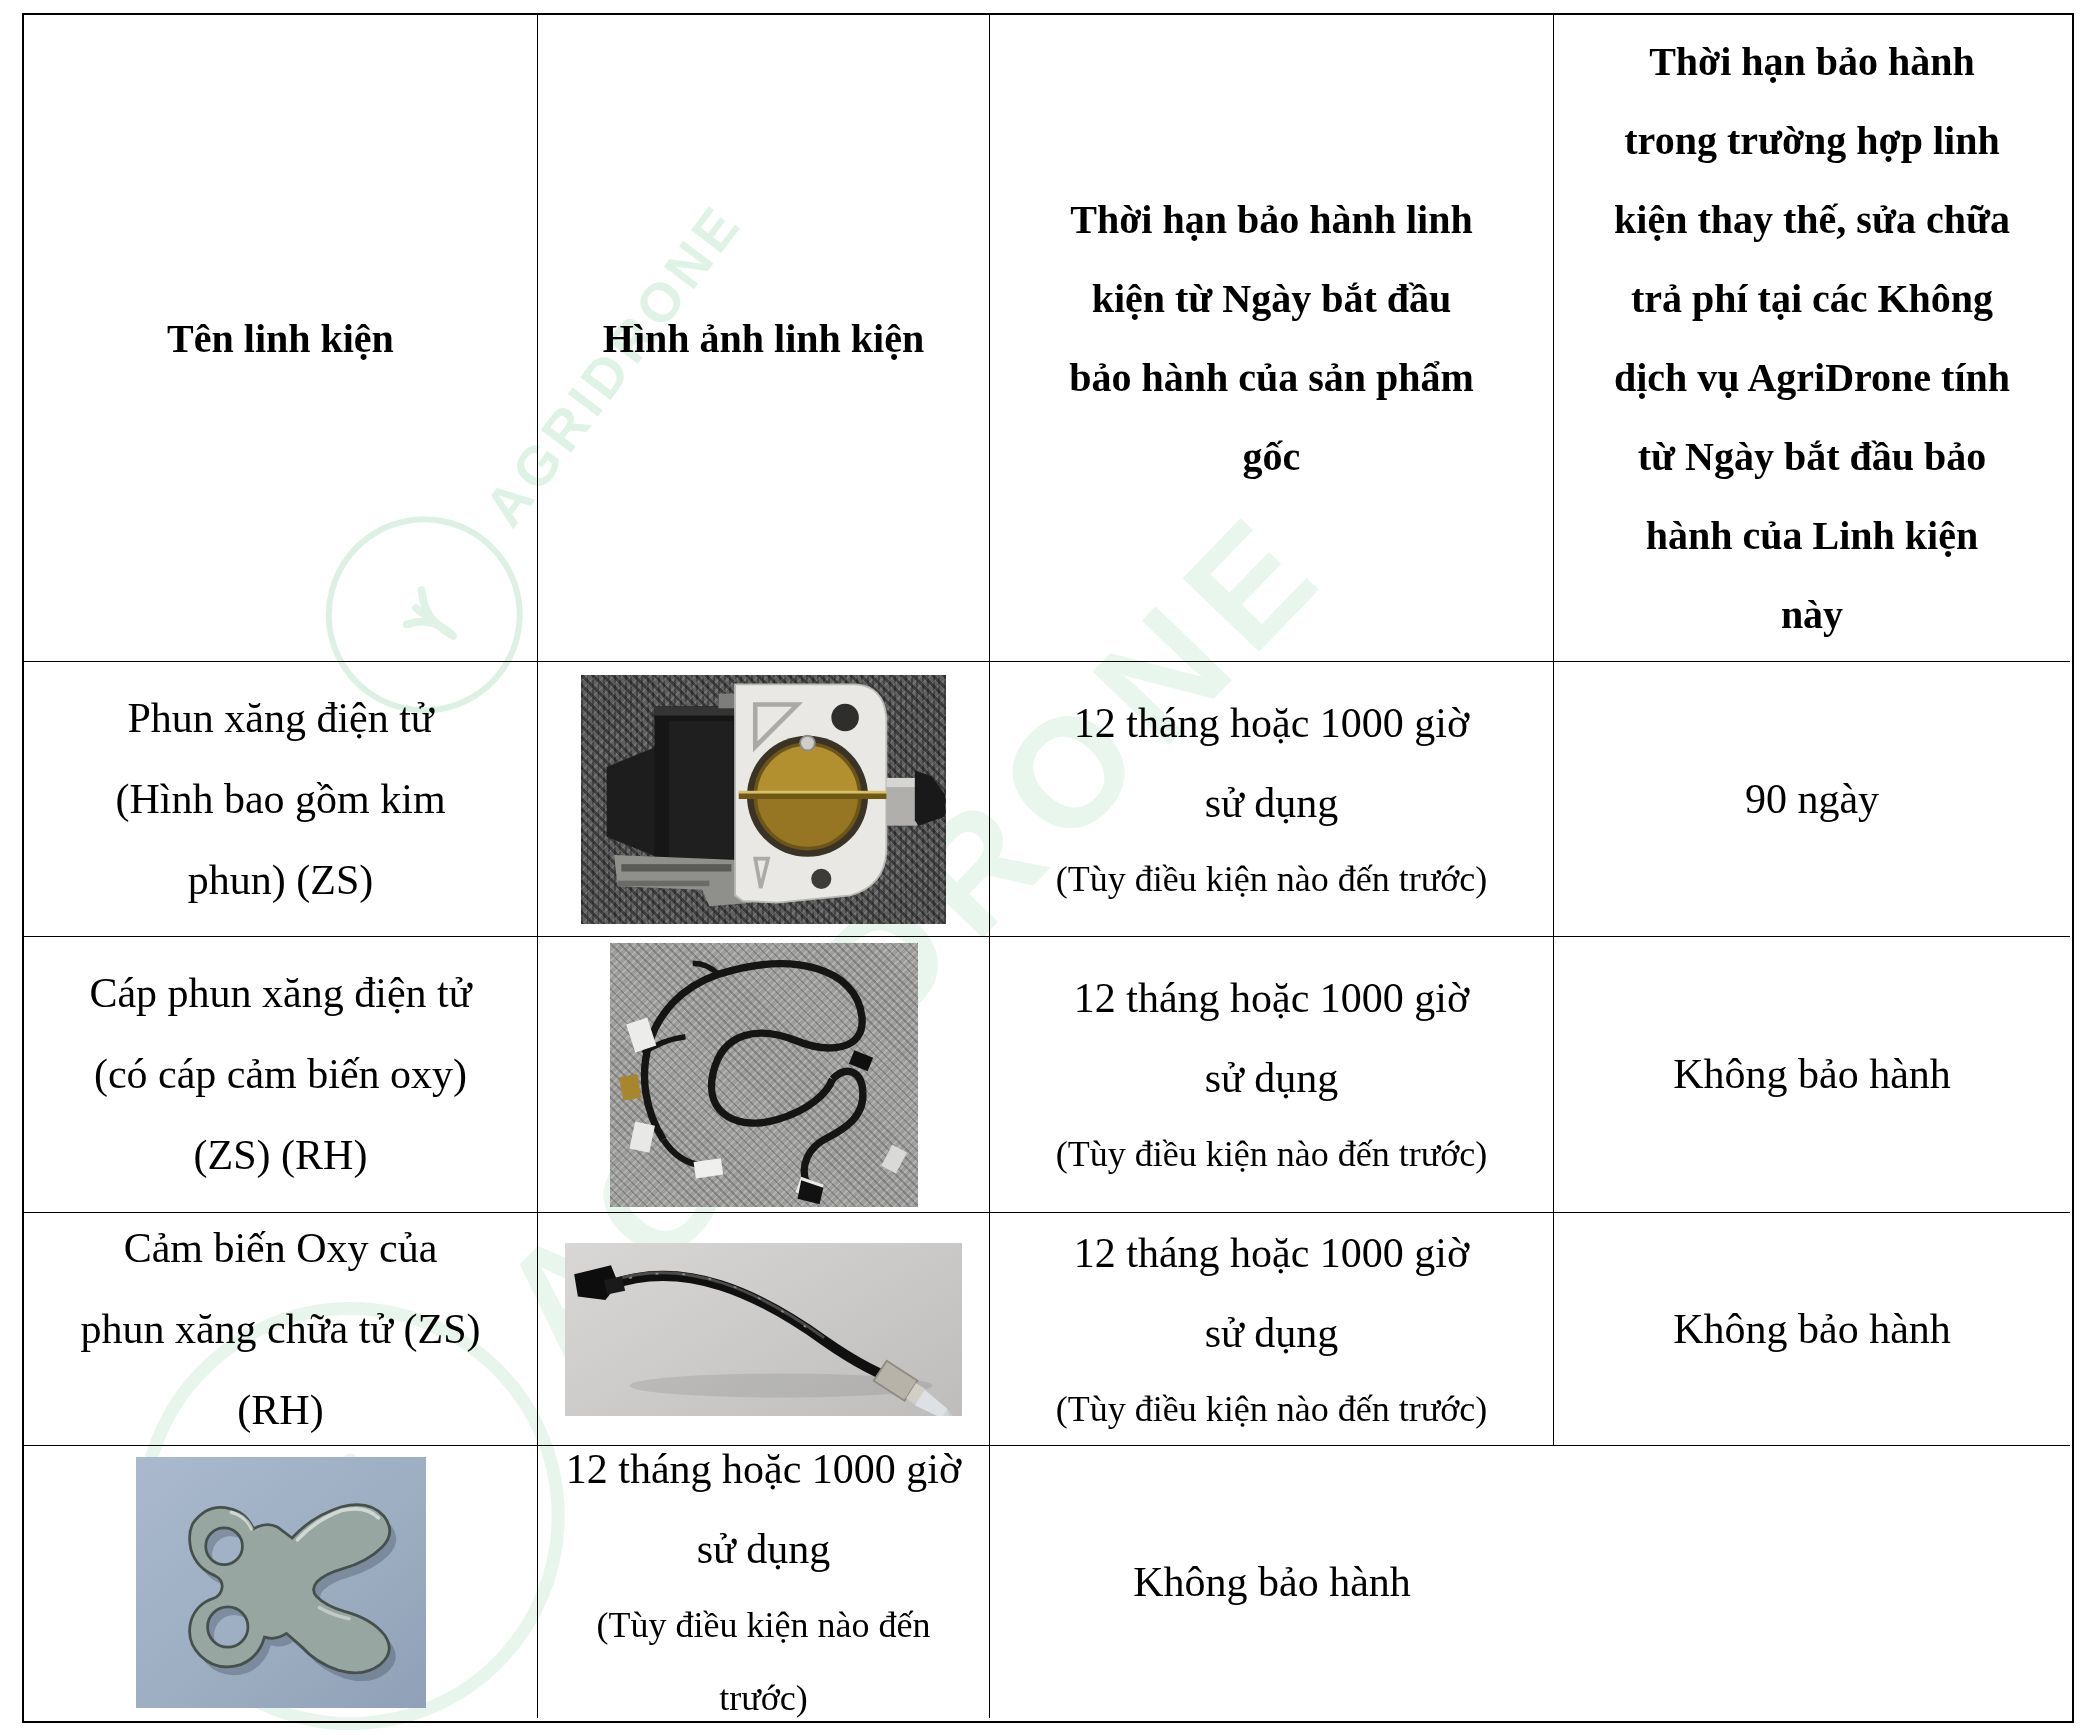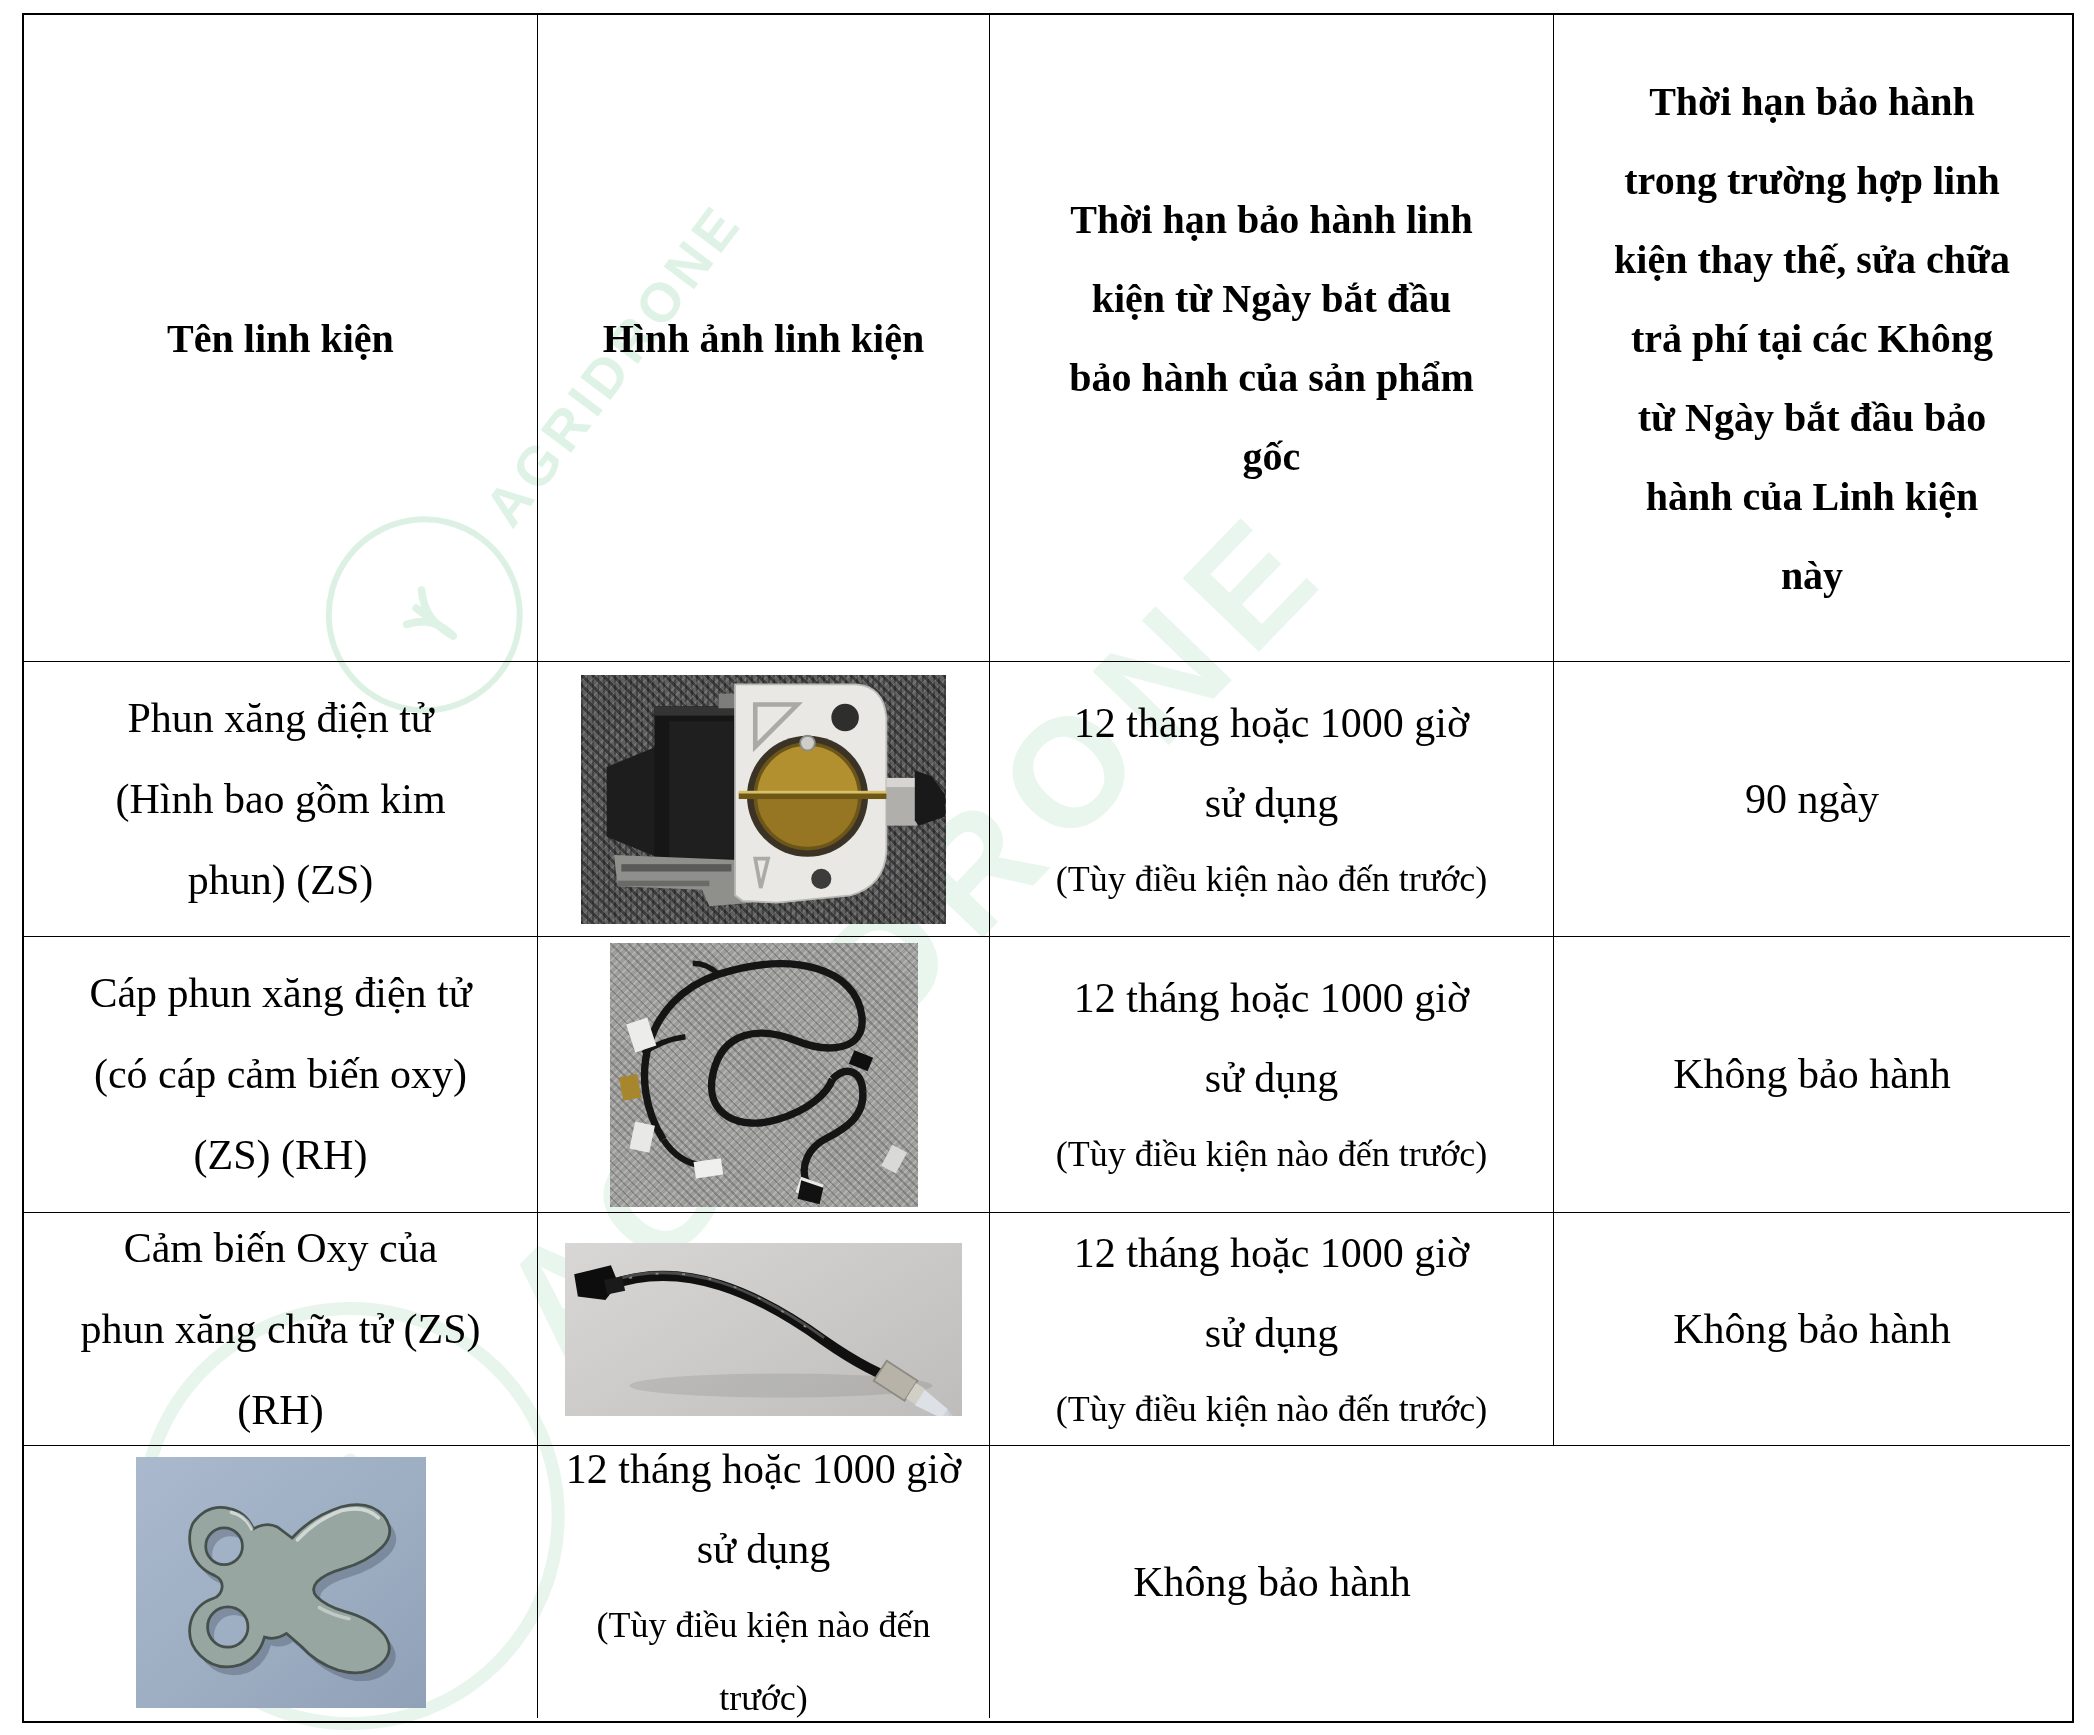--- a/index.html
+++ b/index.html
@@ -135,20 +135,21 @@
       <div>Thời hạn bảo hành linh</div>
       <div>kiện từ Ngày bắt đầu</div>
       <div>bảo hành của sản phẩm</div>
       <div>gốc</div>
     </div>
     <div class="cell hd lastcol">
       <div>Thời hạn bảo hành</div>
       <div>trong trường hợp linh</div>
       <div>kiện thay thế, sửa chữa</div>
       <div>trả phí tại các Không</div>
+      <div>dịch vụ AgriDrone tính</div>
       <div>từ Ngày bắt đầu bảo</div>
       <div>hành của Linh kiện</div>
       <div>này</div>
     </div>
 
     <div class="cell">
       <div class="nm">Phun xăng điện tử</div>
       <div class="nm">(Hình bao gồm kim</div>
       <div class="nm">phun) (ZS)</div>
     </div>

